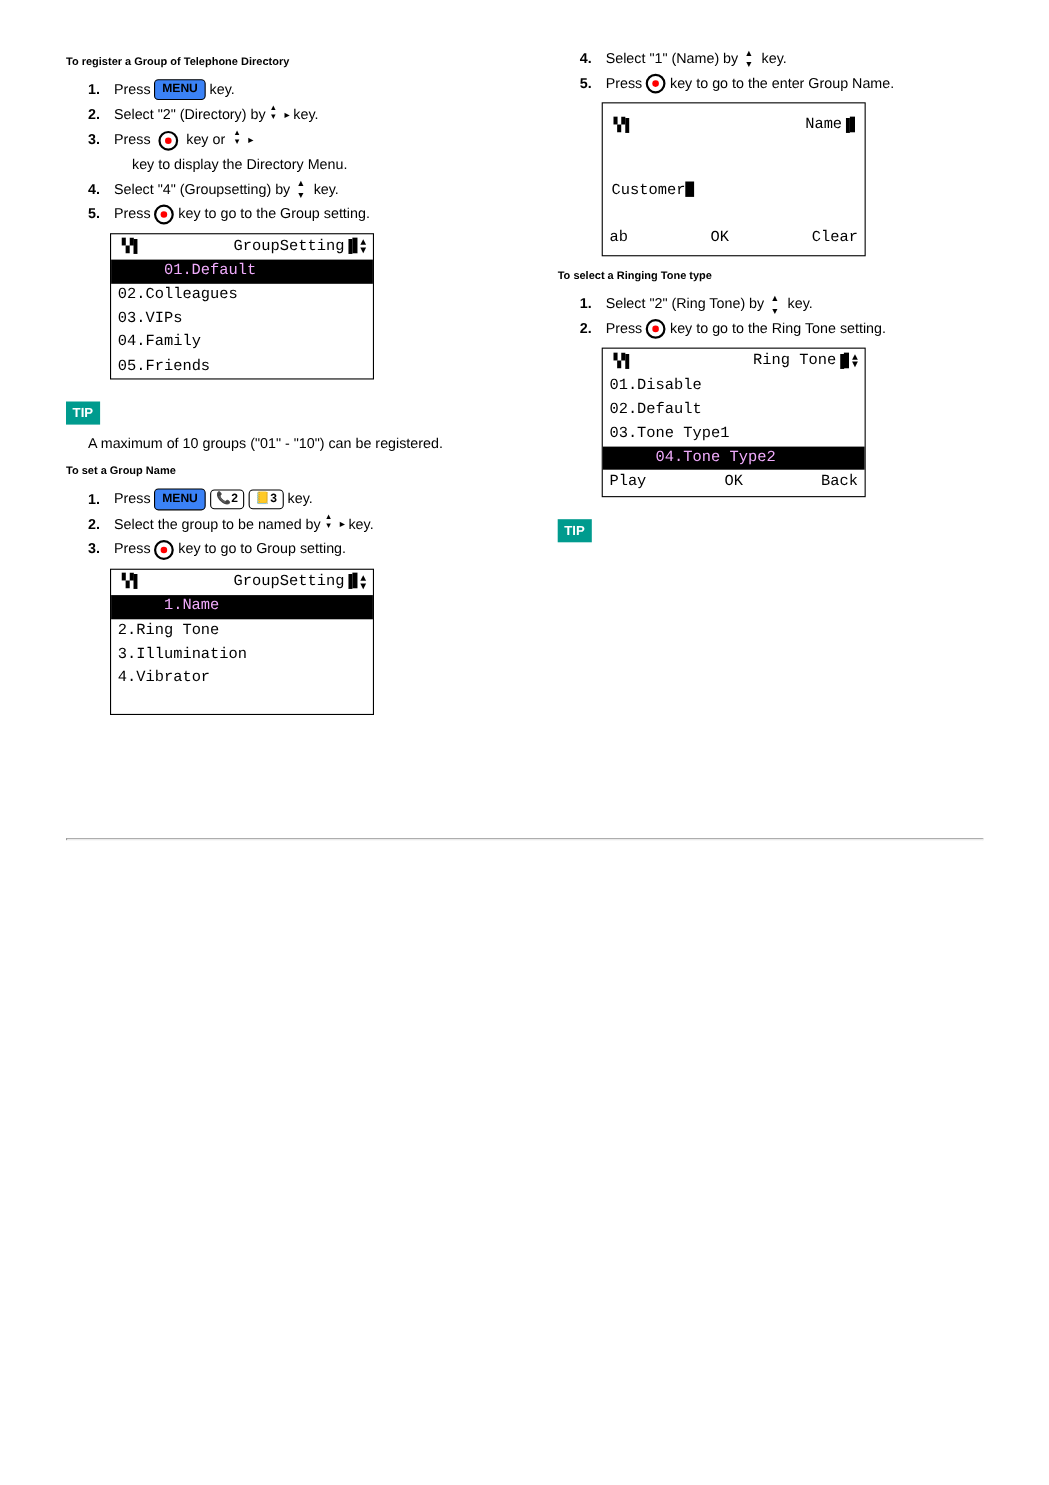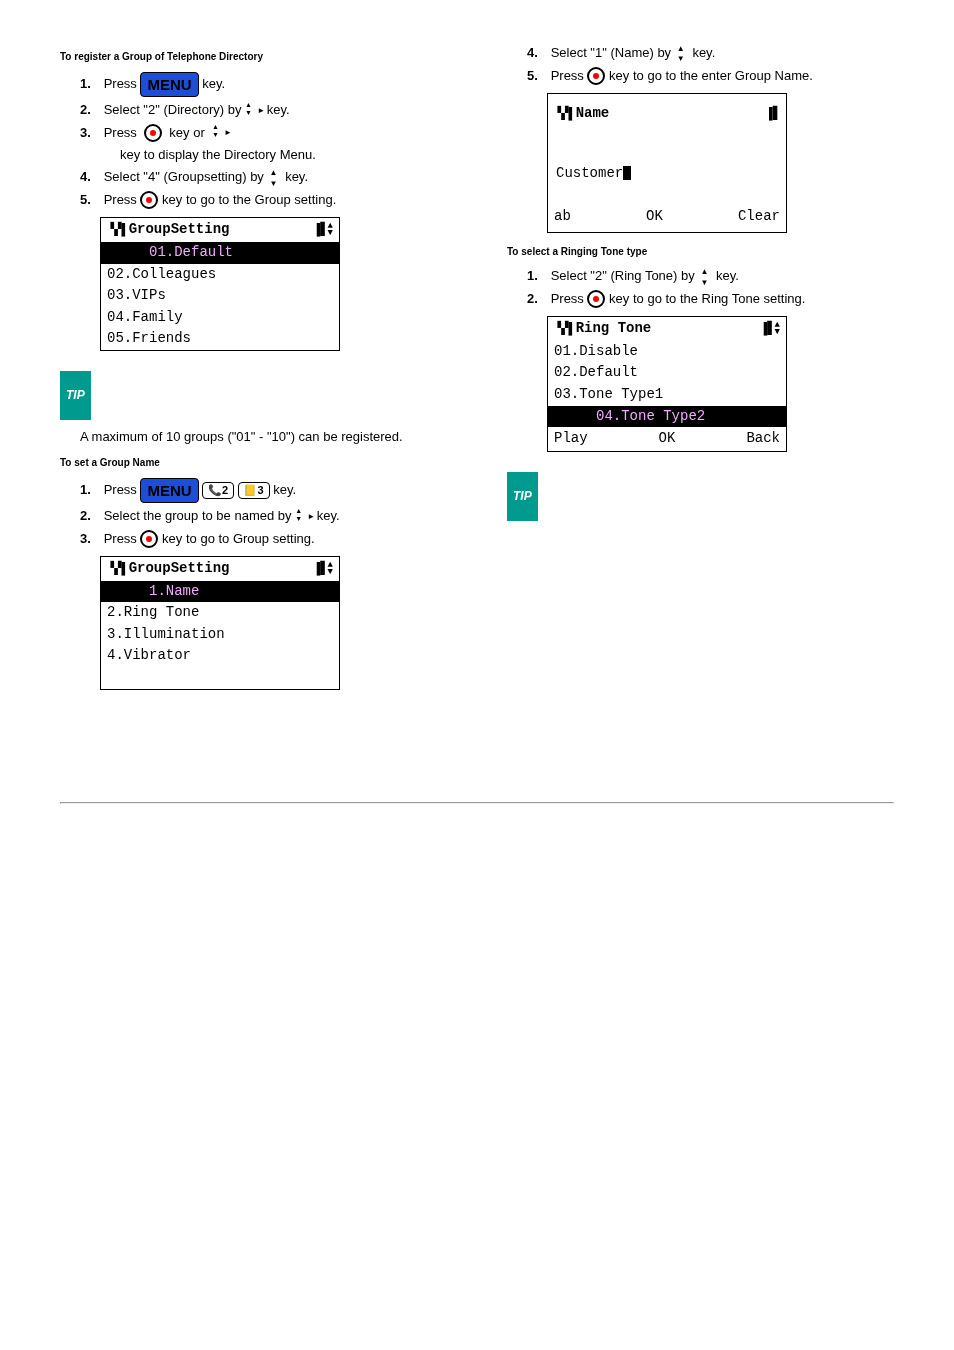--- a/index.html
+++ b/index.html
@@ -30,24 +30,24 @@
     width: 20px;
   }
   p { margin: 4px 0; }
   .indent { margin-left: 20px; margin-bottom: 4px; }
   .indent2 { margin-left: 60px; margin-bottom: 4px; }
   .btn-rect {
     display: inline-block;
     border: 1px solid #000;
     border-radius: 4px;
     padding: 1px 6px;
-    font-size: 15px;
-    font-weight: bold;
-    vertical-align: middle;
-    background: #1d4ed8;
+    font-size: 11px;
+    font-weight: bold;
+    vertical-align: middle;
+    background: #3b82f6;
   }
   .key-rect {
     display: inline-block;
     border: 1px solid #000;
     border-radius: 4px;
     padding: 0px 5px;
     font-size: 11px;
     font-weight: bold;
     vertical-align: middle;
     background: #fff;
@@ -122,22 +122,21 @@
   }
   .lcd-header {
     display: flex;
     justify-content: space-between;
     align-items: center;
     padding: 2px 6px;
     border-bottom: 0px;
   }
   .lcd-title {
     flex: 1;
-    text-align: left;
-    font-weight: bold;
+    text-align: right;
   }
   .signal-icon, .battery-icon {
     font-size: 12px;
   }
   .lcd-row {
     padding: 1px 6px;
   }
   .lcd-row.sel {
     background: #000;
     color: #f0abfc;
@@ -175,23 +174,22 @@
     left: 0;
     right: 0;
     gap: 18px;
   }
   .tip {
     display: inline-block;
     background: #009b8e;
     color: #fff;
     font-weight: bold;
     font-size: 12px;
-    padding: 16px 6px;
+    padding: 2px 6px;
     margin: 8px 0 4px 0;
-    font-style: italic;
   }
   hr.footer-line {
     margin-top: 100px;
   }
   .lcd-arrows-right {
     display: inline-block;
     font-size: 9px;
     line-height: 7px;
   }
 </style>

